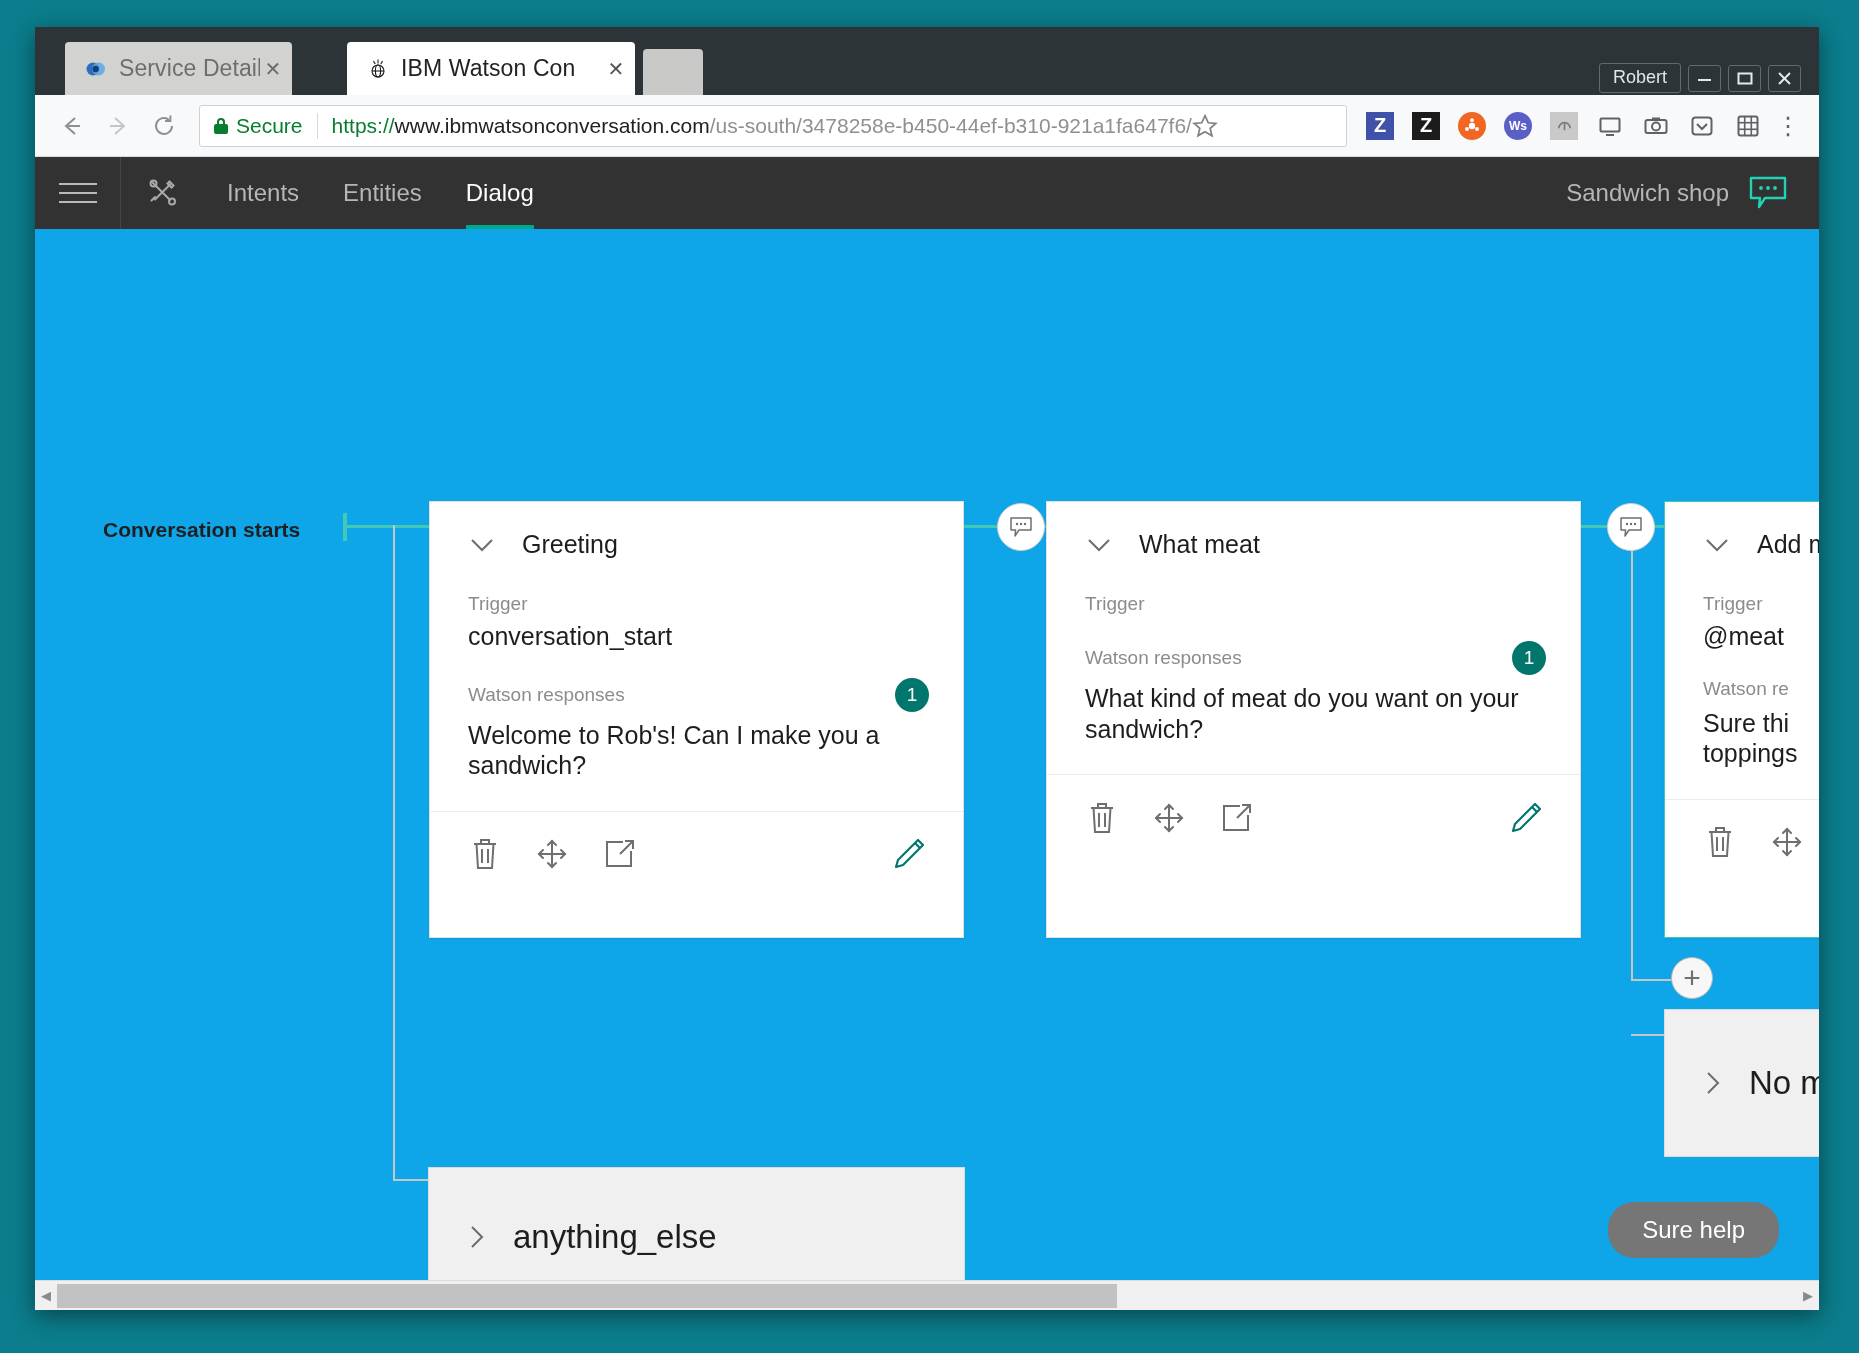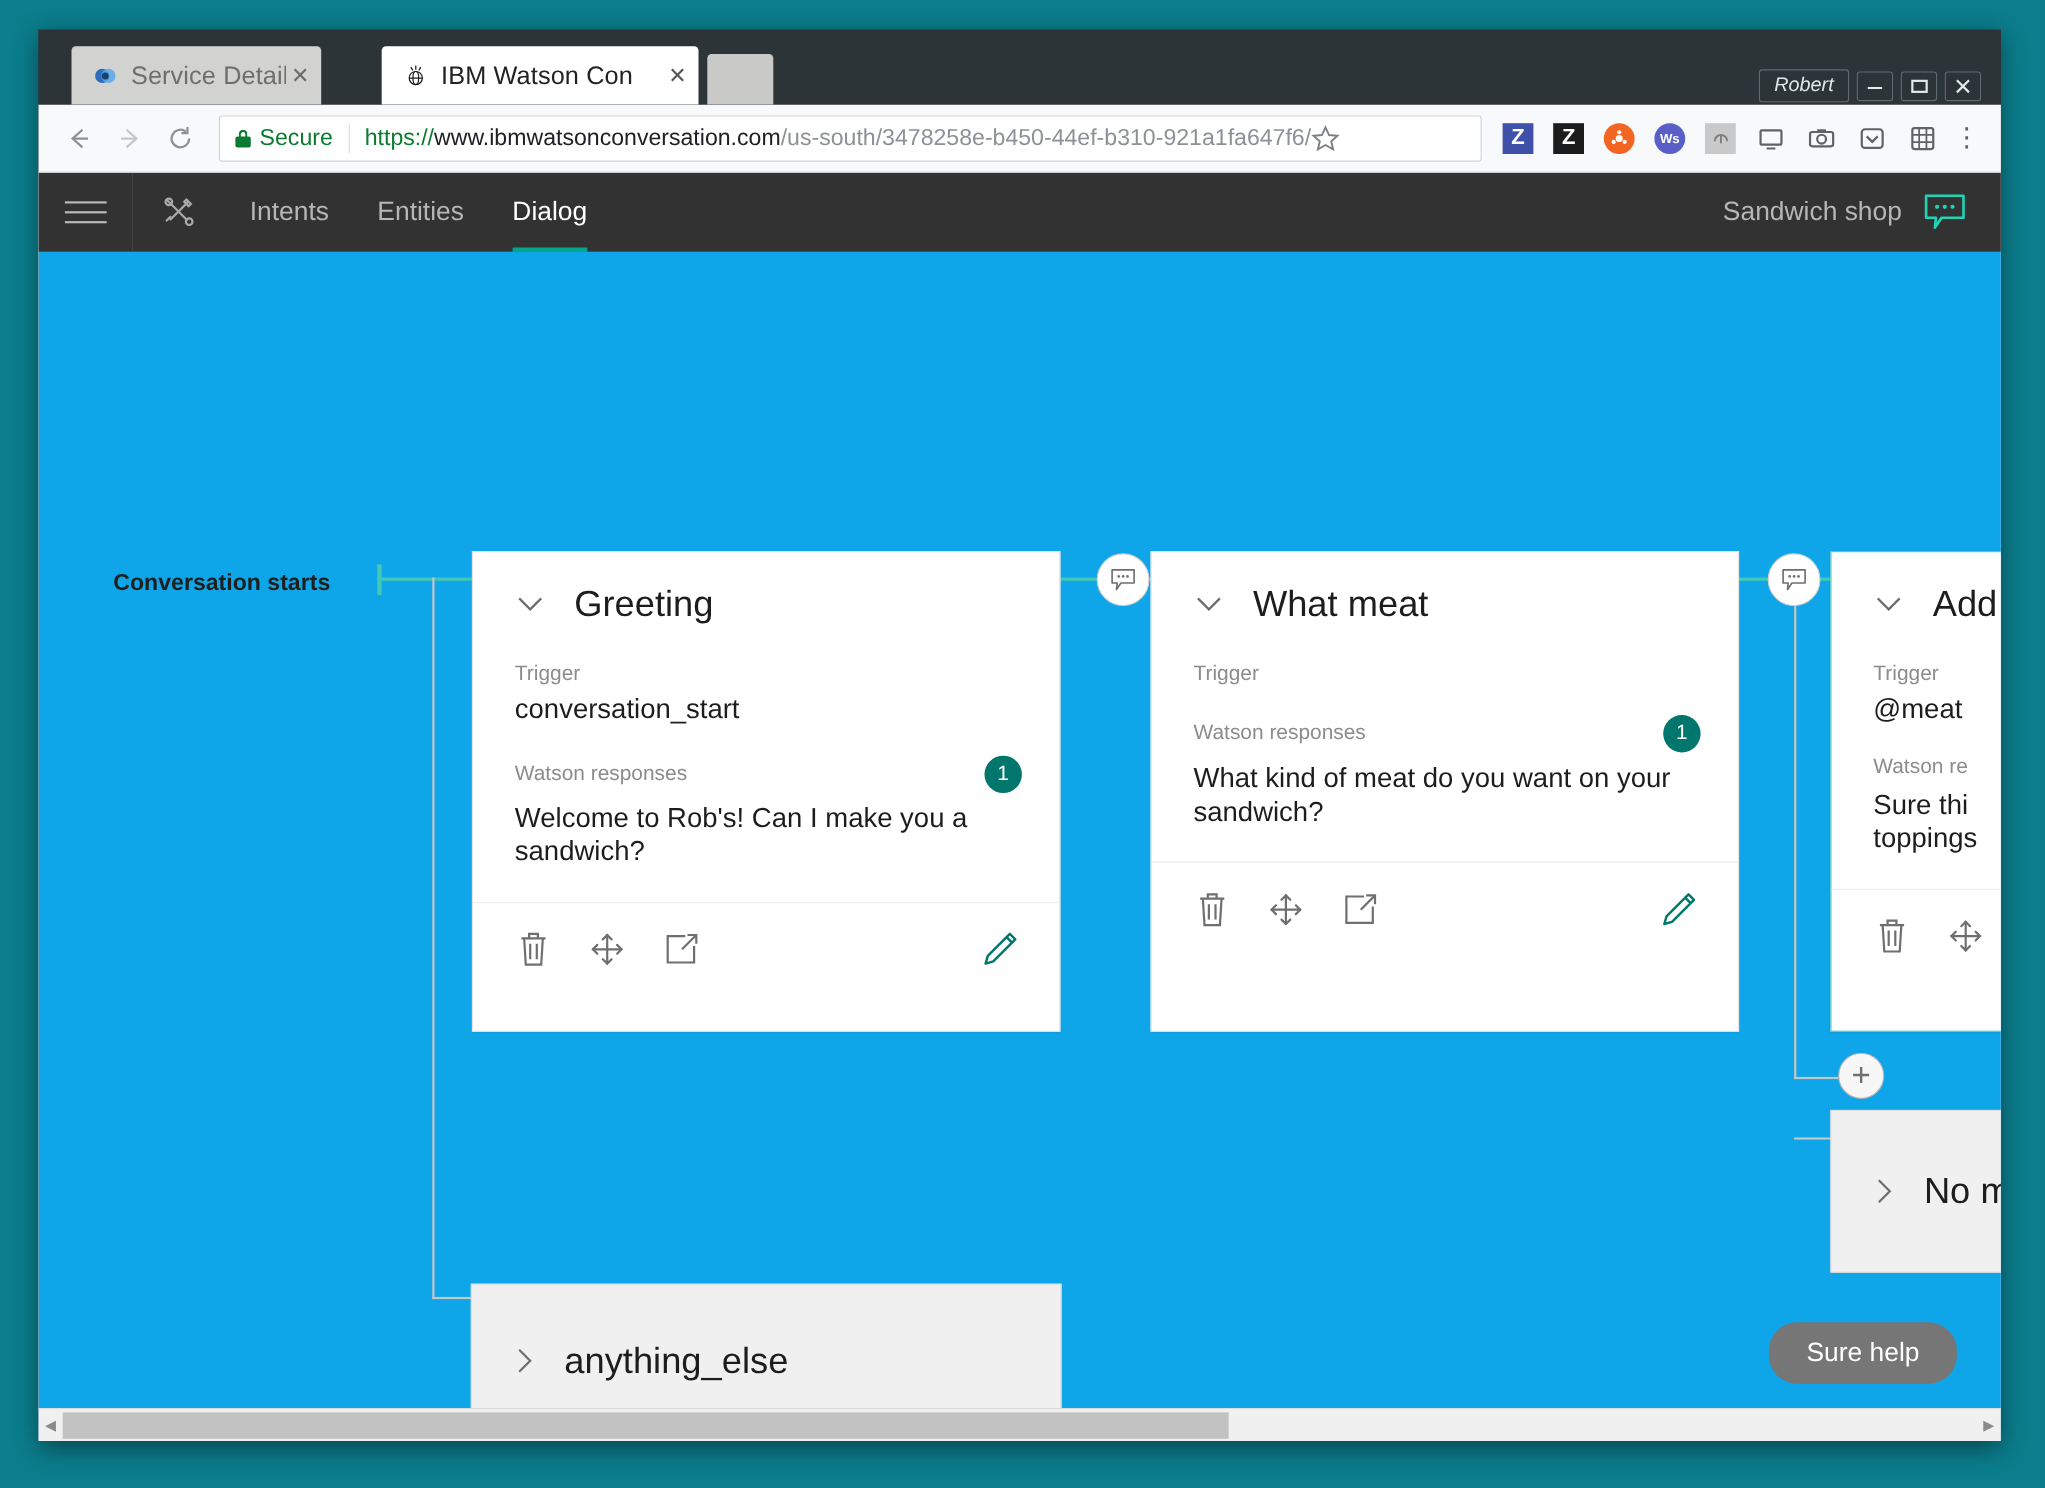--- a/index.html
+++ b/index.html
@@ -52,21 +52,21 @@
   .tab.active .tab-close { color: #555; }
 
   
   #winbtns {
     position: absolute; right: 18px; top: 36px;
     display: flex; align-items: center; gap: 7px;
   }
   #userchip {
     color: #dfe6e8; font-size: 18px;
     border: 1px solid #5d6b70; border-radius: 3px;
-    padding: 3px 13px 4px; background: #2c3438; font-style: italic;
+    padding: 3px 13px 4px; background: #2c3438;
   }
   .winbtn {
     width: 33px; height: 27px;
     border: 1px solid #5d6b70; border-radius: 3px;
     color: #e3eaec; font-size: 16px; line-height: 25px; text-align: center;
     background: #2c3438;
   }
 
   
   #addressbar {
@@ -146,21 +146,21 @@
 
   
   .card {
     position:absolute; background:#fff; border:1px solid #e2e2e2;
     box-shadow: 0 1px 2px rgba(0,0,0,0.07);
   }
   .card.selected { border: 1px solid #42c8b7; }
   .card-body { padding: 28px 34px 30px 38px; }
   .card-title-row { display:flex; align-items:center; gap: 26px; margin-bottom: 34px; }
   .chev { color:#6d6d6d; flex:0 0 auto; }
-  .card-title { font-size: 33px; color:#1d1d1d; white-space:nowrap; }
+  .card-title { font-size: 25px; color:#1d1d1d; white-space:nowrap; }
   .field-label { font-size: 19px; color:#8c8c8c; margin-bottom: 6px; }
   .field-value { font-size: 25px; color:#1d1d1d; line-height: 1.22; }
   .resp-row { display:flex; align-items:center; justify-content:space-between; margin-top: 26px; }
   .badge {
     width: 34px; height: 34px; border-radius: 50%; background:#00766c; color:#fff;
     font-size: 19px; display:flex; align-items:center; justify-content:center; flex:0 0 34px;
   }
   .card-footer {
     border-top:1px solid #ececec; height: 86px;
     display:flex; align-items:center; padding: 0 34px 0 38px; gap: 32px;

